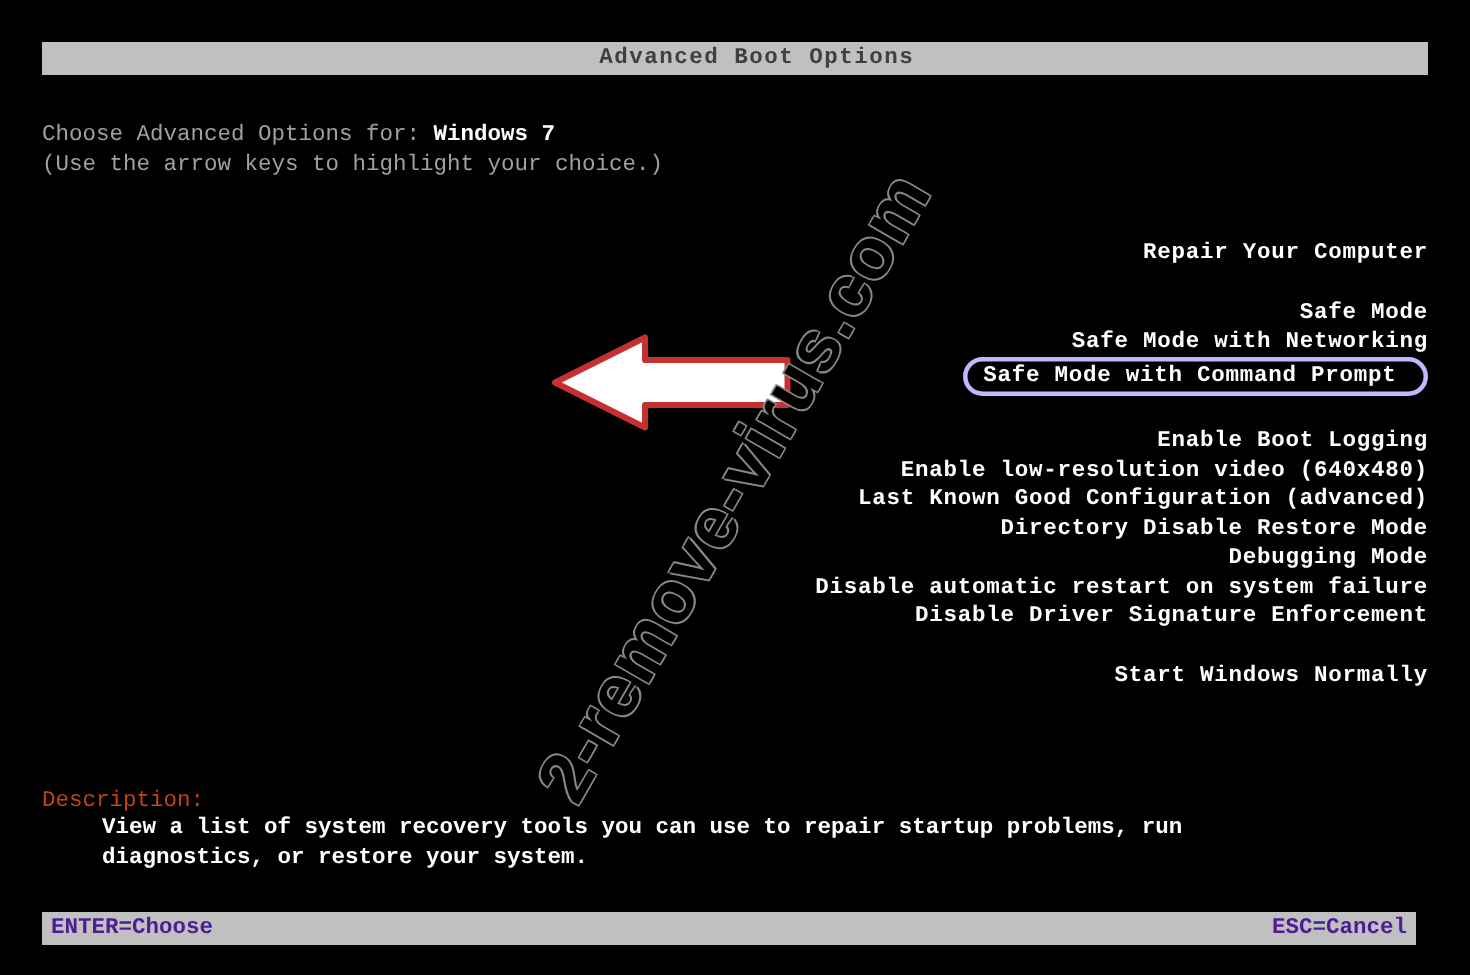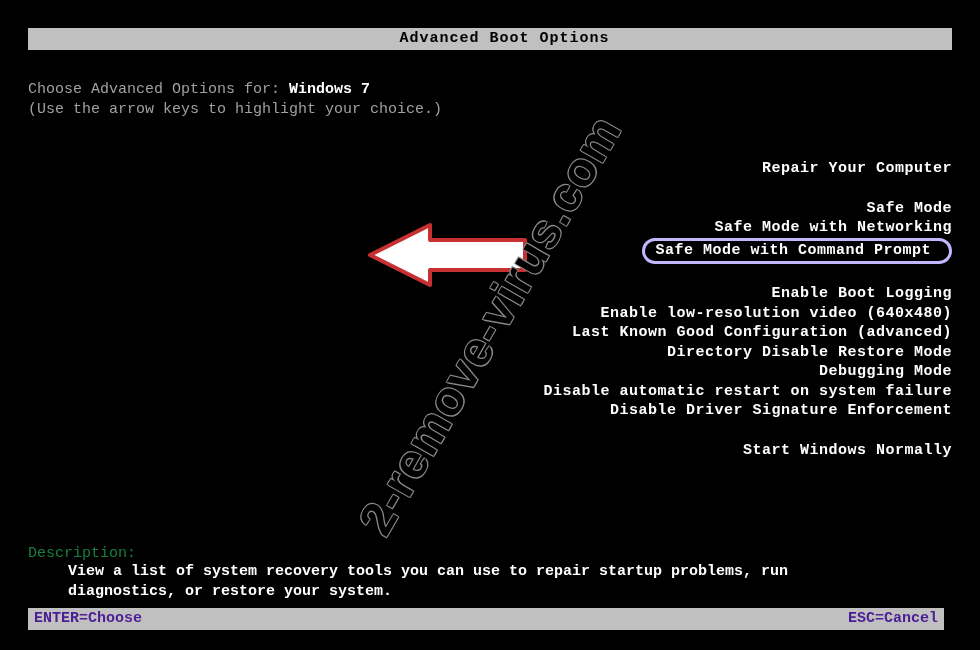--- a/index.html
+++ b/index.html
@@ -23,21 +23,21 @@
       position: relative;
       padding: 0;
     }
     .title-bar {
       position: absolute;
       top: 28px;
       left: 28px;
       right: 28px;
       height: 22px;
       background: #c0c0c0;
-      color: #000000;
+      color: #404040;
       text-align: center;
       line-height: 22px;
       font-weight: bold;
       letter-spacing: 1px;
       padding-left: 29px;
     }
     .content {
       position: absolute;
       top: 80px;
       left: 28px;
@@ -75,25 +75,24 @@
       margin-left: -10px;
       color: #fff;
     }
     .description-block {
       position: absolute;
       top: 525px;
       left: 28px;
       right: 28px;
     }
     .desc-label {
-      color: #15803d;
+      color: #c2410c;
       display: inline-block;
       vertical-align: top;
       width: 132px;
-      margin-top: 20px;
     }
     .desc-text {
       color: #fff;
       font-weight: bold;
       display: inline-block;
       vertical-align: top;
       width: calc(100% - 140px);
       line-height: 1.3;
       margin-left: 40px;
     }

